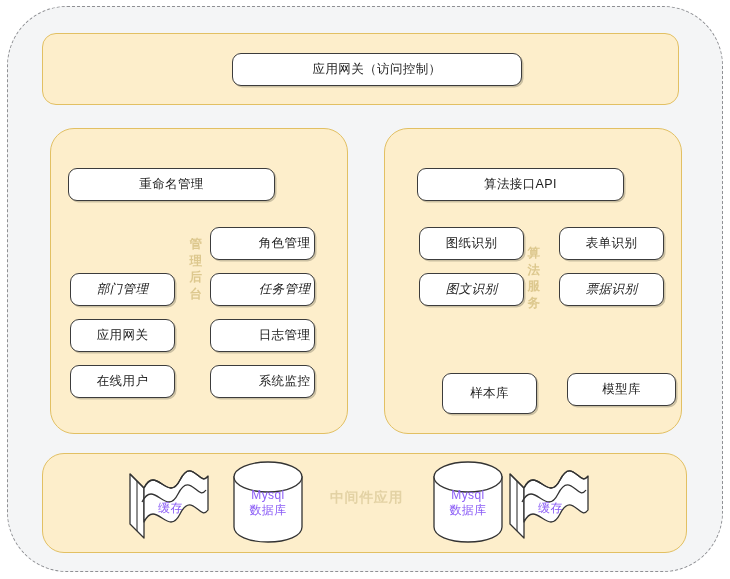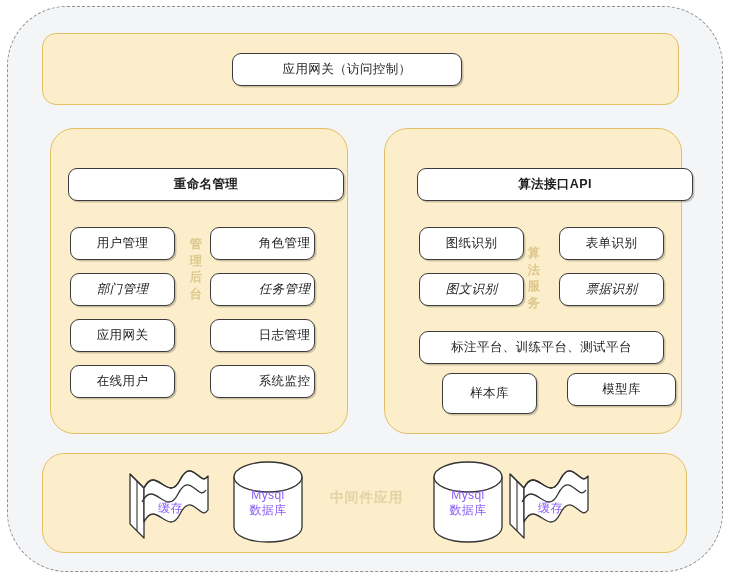--- a/index.html
+++ b/index.html
@@ -85,29 +85,28 @@
     letter-spacing: 0.4px;
     box-shadow: 1.5px 1.5px 0 rgba(90,85,70,0.30);
     white-space: nowrap;
   }
   .node.wide { font-size: 12.5px; }
 
   
   .node-gateway {
     left: 232px;
     top: 53px;
-    width: 230px;
+    width: 290px;
     height: 33px;
   }
 
   
   .node-header {
-    width: 276px;
-    height: 33px;
-    font-weight: bold;
+    width: 207px;
+    height: 33px;
   }
   .node-admin-header { left: 68px;  top: 168px; }
   .node-algo-header  { left: 417px; top: 168px; }
 
   
   .node-cell {
     width: 105px;
     height: 33px;
   }
   
@@ -195,21 +194,20 @@
 
   <div class="node node-header node-admin-header">重命名管理</div>
 
   <div class="vlabel vlabel-admin">
     <span>管</span>
     <span>理</span>
     <span>后</span>
     <span>台</span>
   </div>
 
-  <div class="node node-cell col-a row-1">用户管理</div>
   <div class="node node-cell col-a row-2">部门管理</div>
   <div class="node node-cell col-a row-3">应用网关</div>
   <div class="node node-cell col-a row-4">在线用户</div>
 
   <div class="node node-cell col-b row-1">角色管理</div>
   <div class="node node-cell col-b row-2">任务管理</div>
   <div class="node node-cell col-b row-3">日志管理</div>
   <div class="node node-cell col-b row-4">系统监控</div>
 
   <div class="panel panel-algo"></div>
@@ -221,21 +219,20 @@
     <span>法</span>
     <span>服</span>
     <span>务</span>
   </div>
 
   <div class="node node-cell col-c row-1">图纸识别</div>
   <div class="node node-cell col-c row-2">图文识别</div>
   <div class="node node-cell col-d row-2">票据识别</div>
   <div class="node node-cell col-d row-1">表单识别</div>
 
-  <div class="node node-platforms wide">标注平台、训练平台、测试平台</div>
   <div class="node node-sample">样本库</div>
   <div class="node node-model">模型库</div>
 
   <div class="panel panel-middleware"></div>
 
   <div class="hlabel-middleware">中间件应用</div>
 
   <div class="shape cache-left">
     <svg width="82" height="86" viewBox="0 0 82 86">
       <g fill="#ffffff" stroke="#333333" stroke-width="1.3" stroke-linejoin="round">

